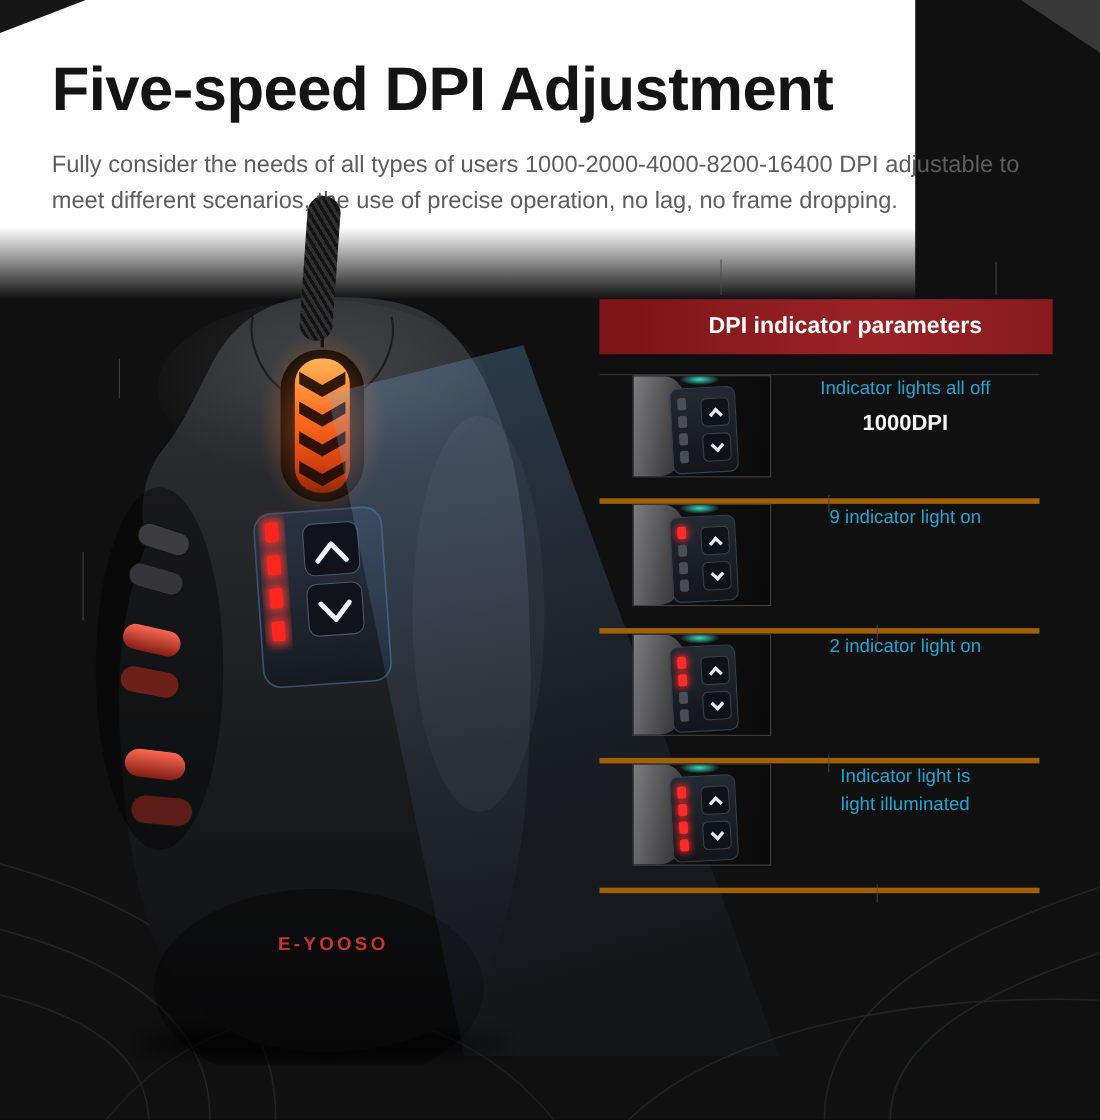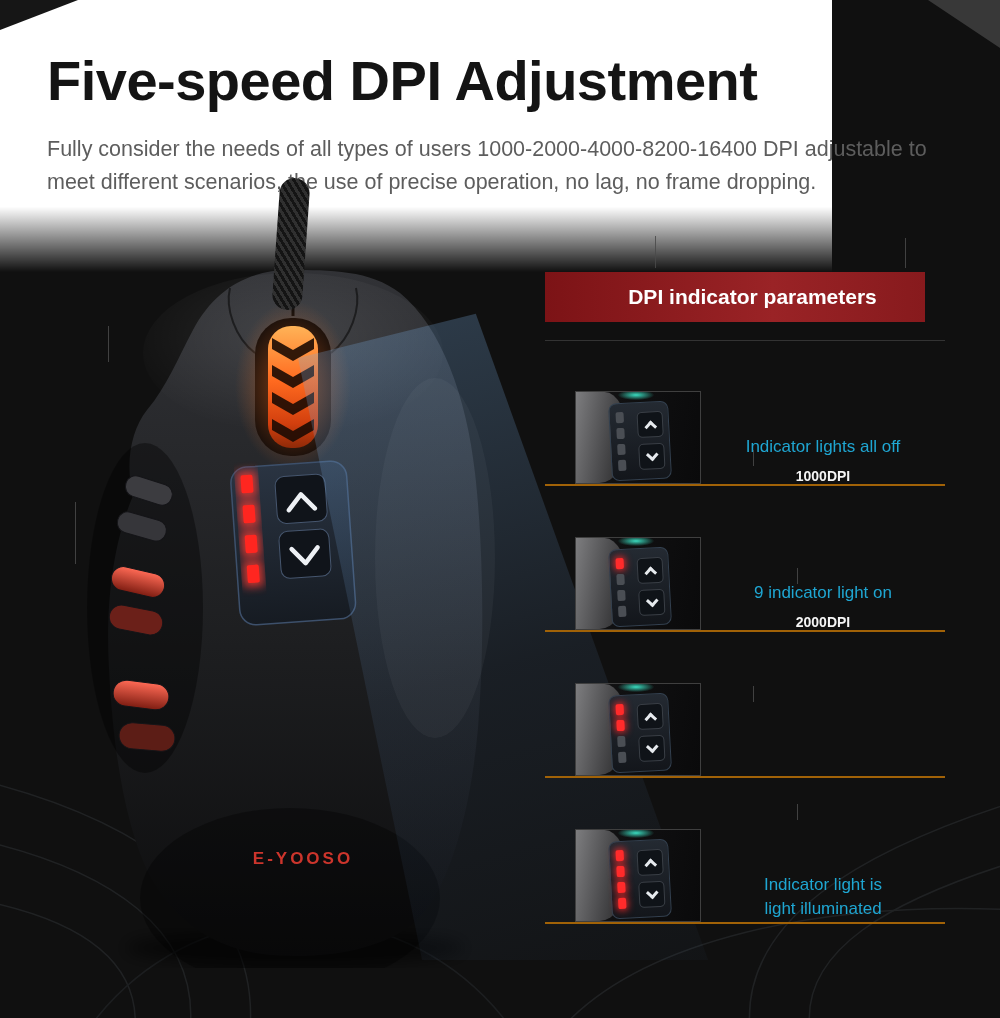--- a/index.html
+++ b/index.html
@@ -25,27 +25,27 @@
     background:linear-gradient(165deg,rgba(120,170,220,0.30) 0%,rgba(95,135,185,0.12) 55%,rgba(80,120,170,0.04) 100%);
     clip-path:polygon(4.1% 8.8%,44.5% 2.1%,97.3% 100%,32.3% 100%); }
 
   
   .cable { position:absolute; left:276px; top:178px; width:30px; height:132px; z-index:6; border-radius:15px;
     background:repeating-linear-gradient(55deg,#141414 0 3px,#303030 3px 6px); transform:rotate(4deg); }
   .mouse { position:absolute; left:85px; top:258px; width:415px; height:710px; z-index:3; }
   .logo-text { font:bold 17px "Liberation Sans",sans-serif; letter-spacing:3px; fill:#cc352c; }
 
   
-  .banner { position:absolute; left:545px; top:272px; width:380px; height:50px; z-index:5;
+  .banner { position:absolute; left:545px; top:272px; width:412px; height:50px; z-index:5;
     background:linear-gradient(90deg,#7c1316,#9a2326 60%,#871a1d);
     display:flex; align-items:center; justify-content:center;padding-left:35px; }
   .banner span { color:#ffffff; font-size:21px; font-weight:700; }
 
   .rows { position:absolute; left:545px; top:322px; width:400px; padding-top:18px; z-index:5; }
-  .row { height:146px; display:flex; align-items:flex-end; border-bottom:2px solid #a16207; }
+  .row { height:118px; display:flex; align-items:flex-start; border-bottom:5px solid #a16207; }
   .row:first-child { border-top:1px solid #333333; }
 
   .thumb { margin-left:30px; width:126px; height:93px; position:relative; flex:none;
     background:linear-gradient(100deg,#141415 0%,#0a0a0b 100%); border:1px solid #3f3f3f; overflow:hidden; }
   .t-body { position:absolute; left:0; top:0; width:52px; height:100%;
     background:linear-gradient(100deg,#7d7d7f 0%,#4b4b4d 55%,#232324 100%);
     border-radius:0 45% 55% 0 / 0 50% 50% 0; }
   .t-glow { position:absolute; left:42px; top:-2px; width:36px; height:10px;
     background:radial-gradient(ellipse at center,rgba(60,230,200,0.95),rgba(60,230,200,0) 72%); }
   .t-module { position:absolute; left:34px; top:10px; width:60px; height:78px;
@@ -56,21 +56,21 @@
   .bar.lit { background:#ff2b2b; box-shadow:0 0 7px 1.5px rgba(255,40,40,0.85); }
   .t-btns { position:absolute; right:5px; top:9px; display:flex; flex-direction:column; gap:6px; }
   .t-btn { width:26px; height:26px; background:#0f1318; border:1px solid #3a3f46; border-radius:5px;
     display:flex; align-items:center; justify-content:center; }
   .chev { display:block; width:9px; height:9px; border-top:3px solid #e6eaee; border-left:3px solid #e6eaee; }
   .chev.up { transform:translateY(2px) rotate(45deg); }
   .chev.down { transform:translateY(-2px) rotate(225deg); }
 
   .row-text { flex:1; text-align:center; padding:0 10px; }
   .row-label { color:#1fa6d2; font-size:17px; line-height:1.45; max-width:215px; margin:0 auto; white-space:pre-line; }
-  .row-dpi { color:#f5f5f5; font-size:14px; font-weight:700; margin-top:8px; }
+  .row-dpi { color:#f5f5f5; font-size:20px; font-weight:700; margin-top:8px; }
 
   
   .vline { position:absolute; width:1px; background:#4a4a4a; opacity:0.85; z-index:5; }
 </style>
 </head>
 <body>
 
 <div class="page">
 
   <svg class="waves" width="1000" height="1018" viewBox="0 0 1000 1018">
@@ -242,21 +242,20 @@
                 <span class="chev up"></span>
               </div>
           <div class="t-btn">
                 <span class="chev down"></span>
               </div>
         </div>
       </div>
     </div>
     <div class="row-text">
       <div class="row-label">9 indicator light on</div>
-      <div class="row-dpi">2000DPI</div>
     </div>
   </div>
 
   <div class="row">
     <div class="thumb">
       <div class="t-body"></div>
       <div class="t-glow"></div>
       <div class="t-module">
         <div class="t-bars">
               <div class="bar lit"></div>
@@ -268,20 +267,21 @@
           <div class="t-btn">
                 <span class="chev up"></span>
               </div>
           <div class="t-btn">
                 <span class="chev down"></span>
               </div>
         </div>
       </div>
     </div>
     <div class="row-text">
+      <div class="row-label">2 indicator light on</div>
     </div>
   </div>
 
 
   <div class="row">
     <div class="thumb">
       <div class="t-body"></div>
       <div class="t-glow"></div>
       <div class="t-module">
         <div class="t-bars">

